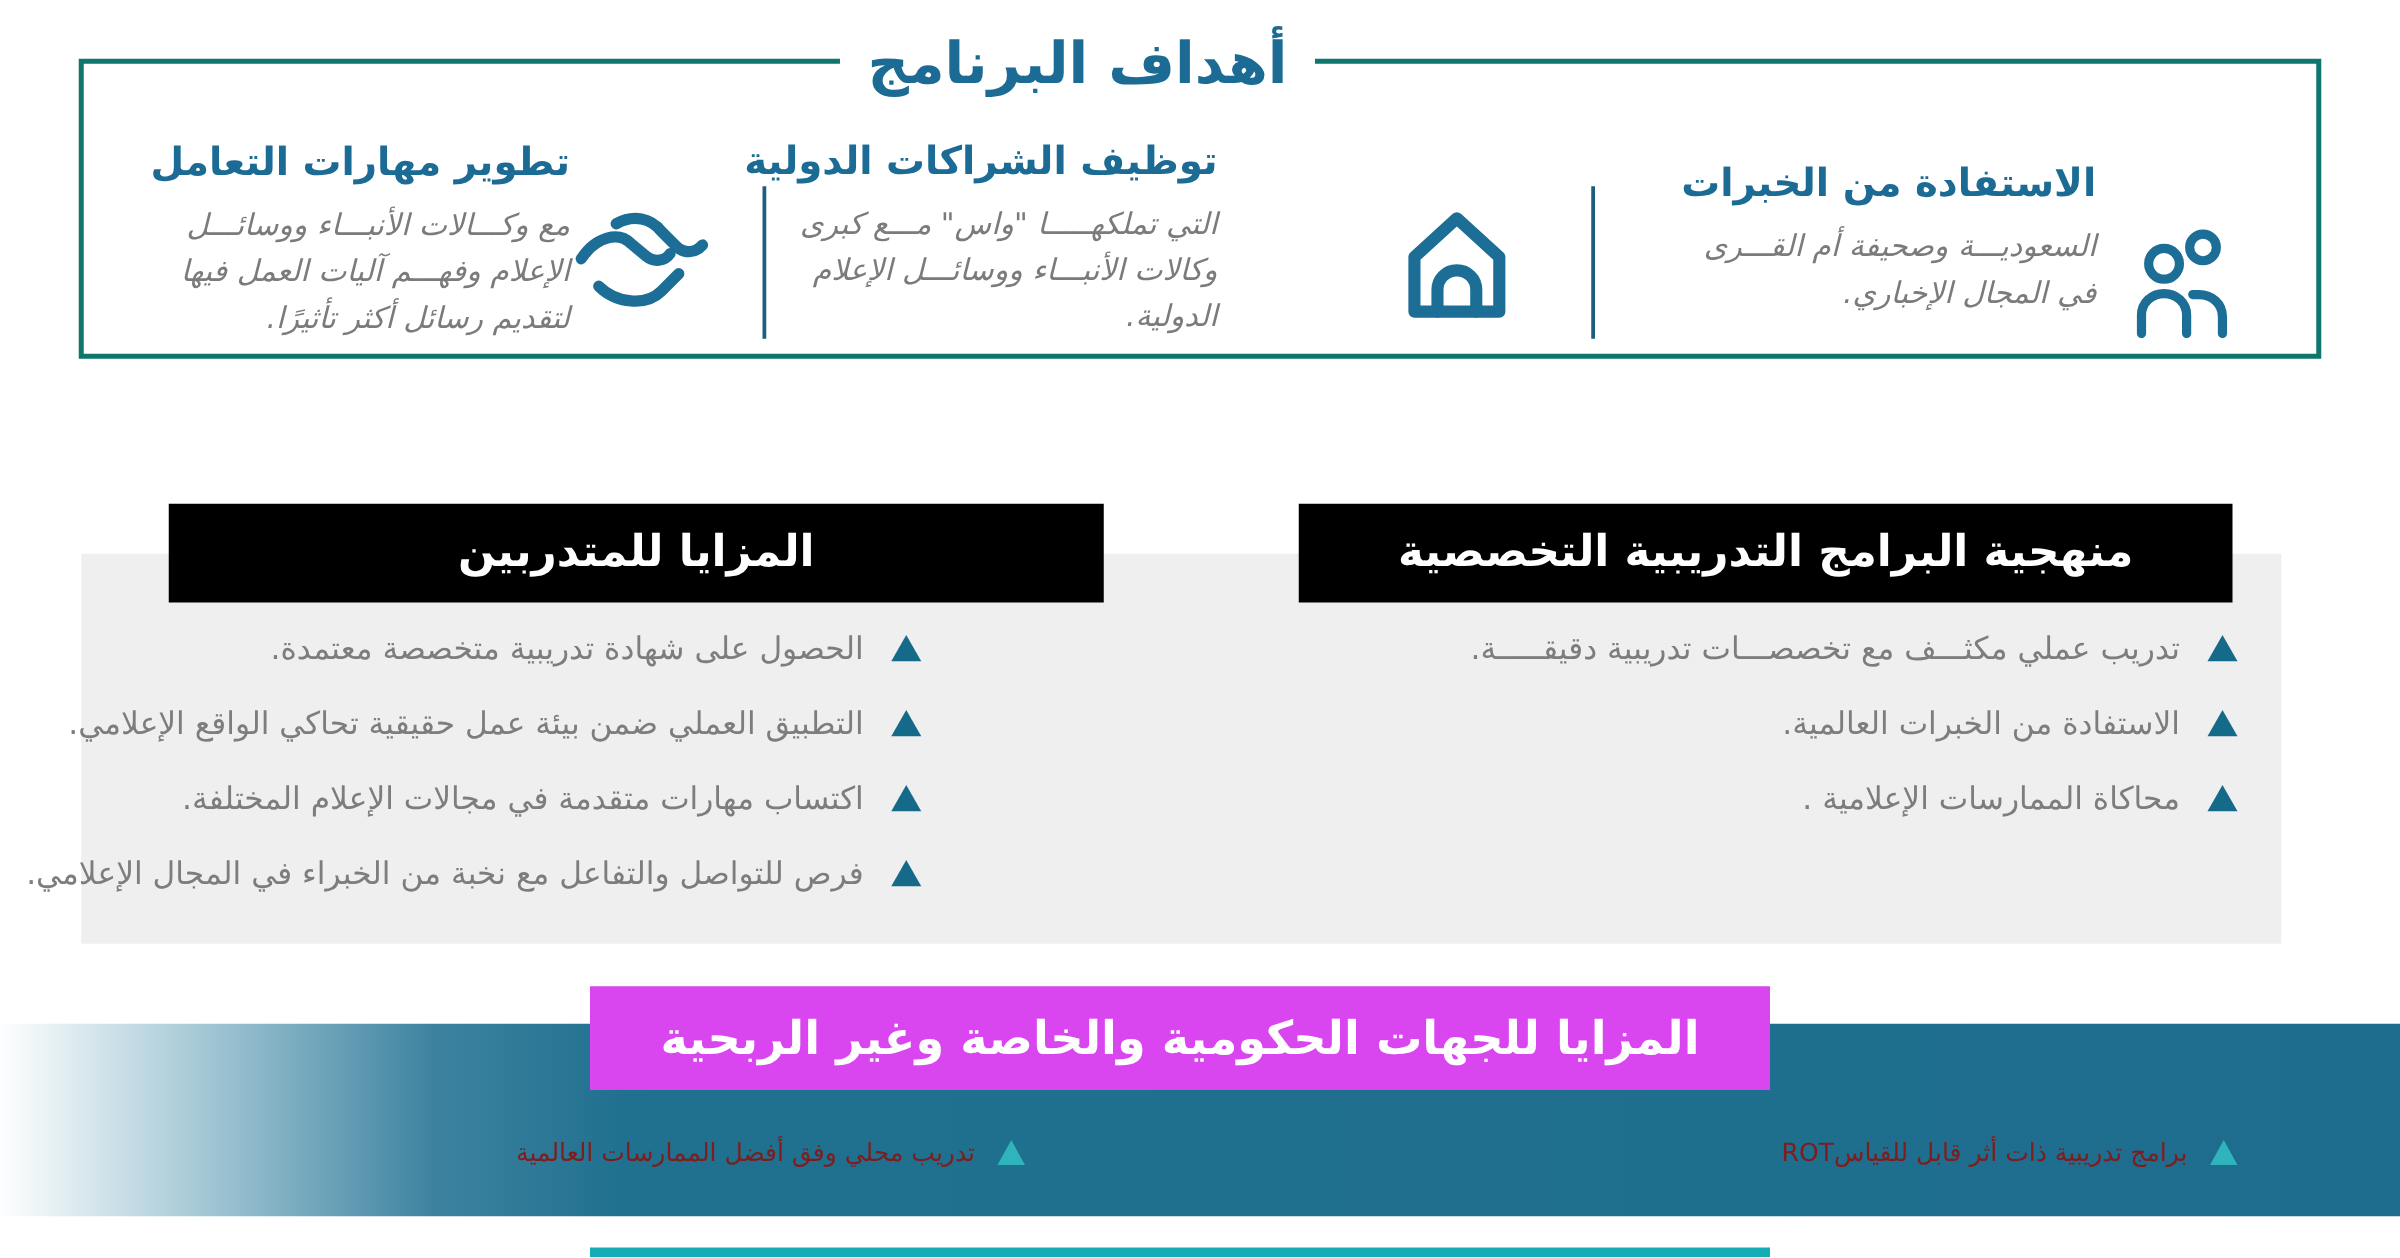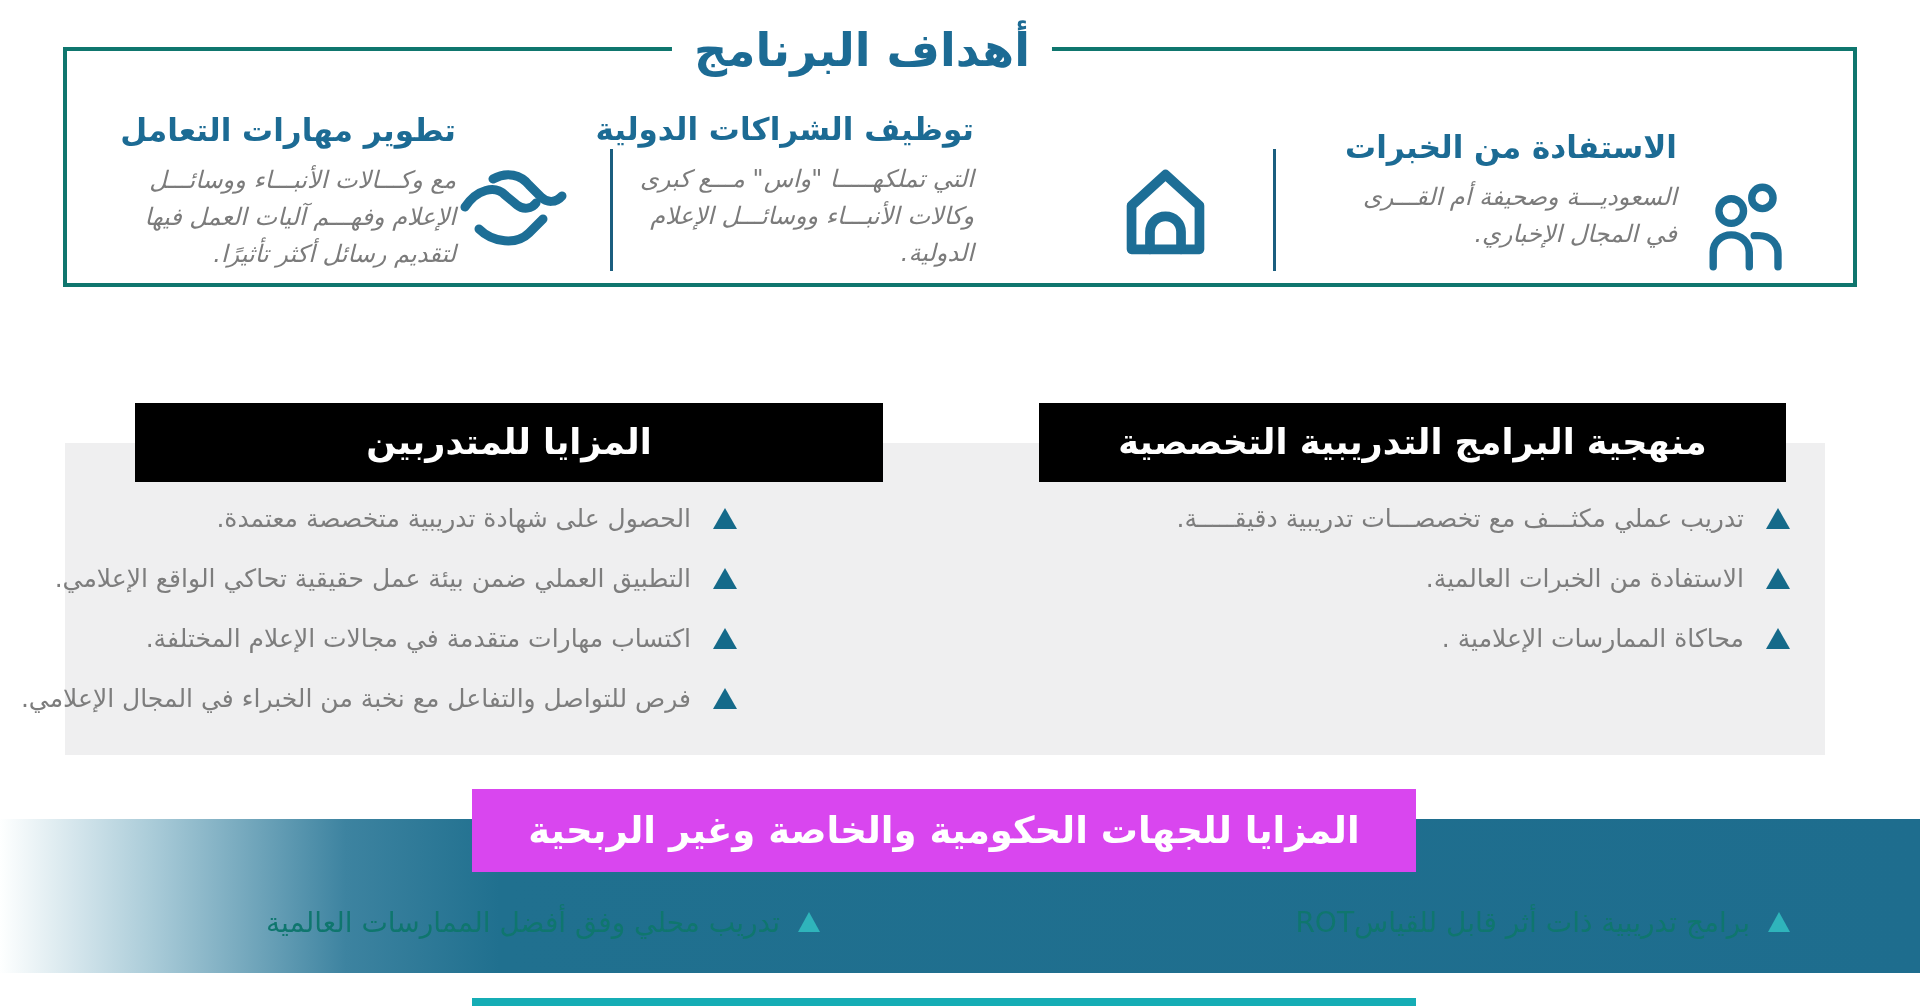--- a/index.html
+++ b/index.html
@@ -92,21 +92,21 @@
     position:absolute; top:896px; height:52px; z-index:2;
     display:flex; align-items:center; justify-content:flex-start;
     gap:18px; direction:rtl;
   }
   .band-bullet .tri-light {
     width:0; height:0; flex:0 0 auto;
     border-left:11px solid transparent;
     border-right:11px solid transparent;
     border-bottom:20px solid #2fb4bb;
   }
-  .band-bullet .band-bullet-text { font-size:28px; color:#0f766e; white-space:nowrap;text-align:right; }
+  .band-bullet .band-bullet-text { font-size:20px; color:#7f1d1d; white-space:nowrap;text-align:right; }
   .band-bullet-measure { left:1070px; width:720px; }
   .band-bullet-local { left:100px; width:720px; }
 
   .next-section-strip {
     position:absolute; left:472px; top:998px;
     width:944px; height:8px;
     background:#15adb5; z-index:2;
   }
 </style>
 </head>

